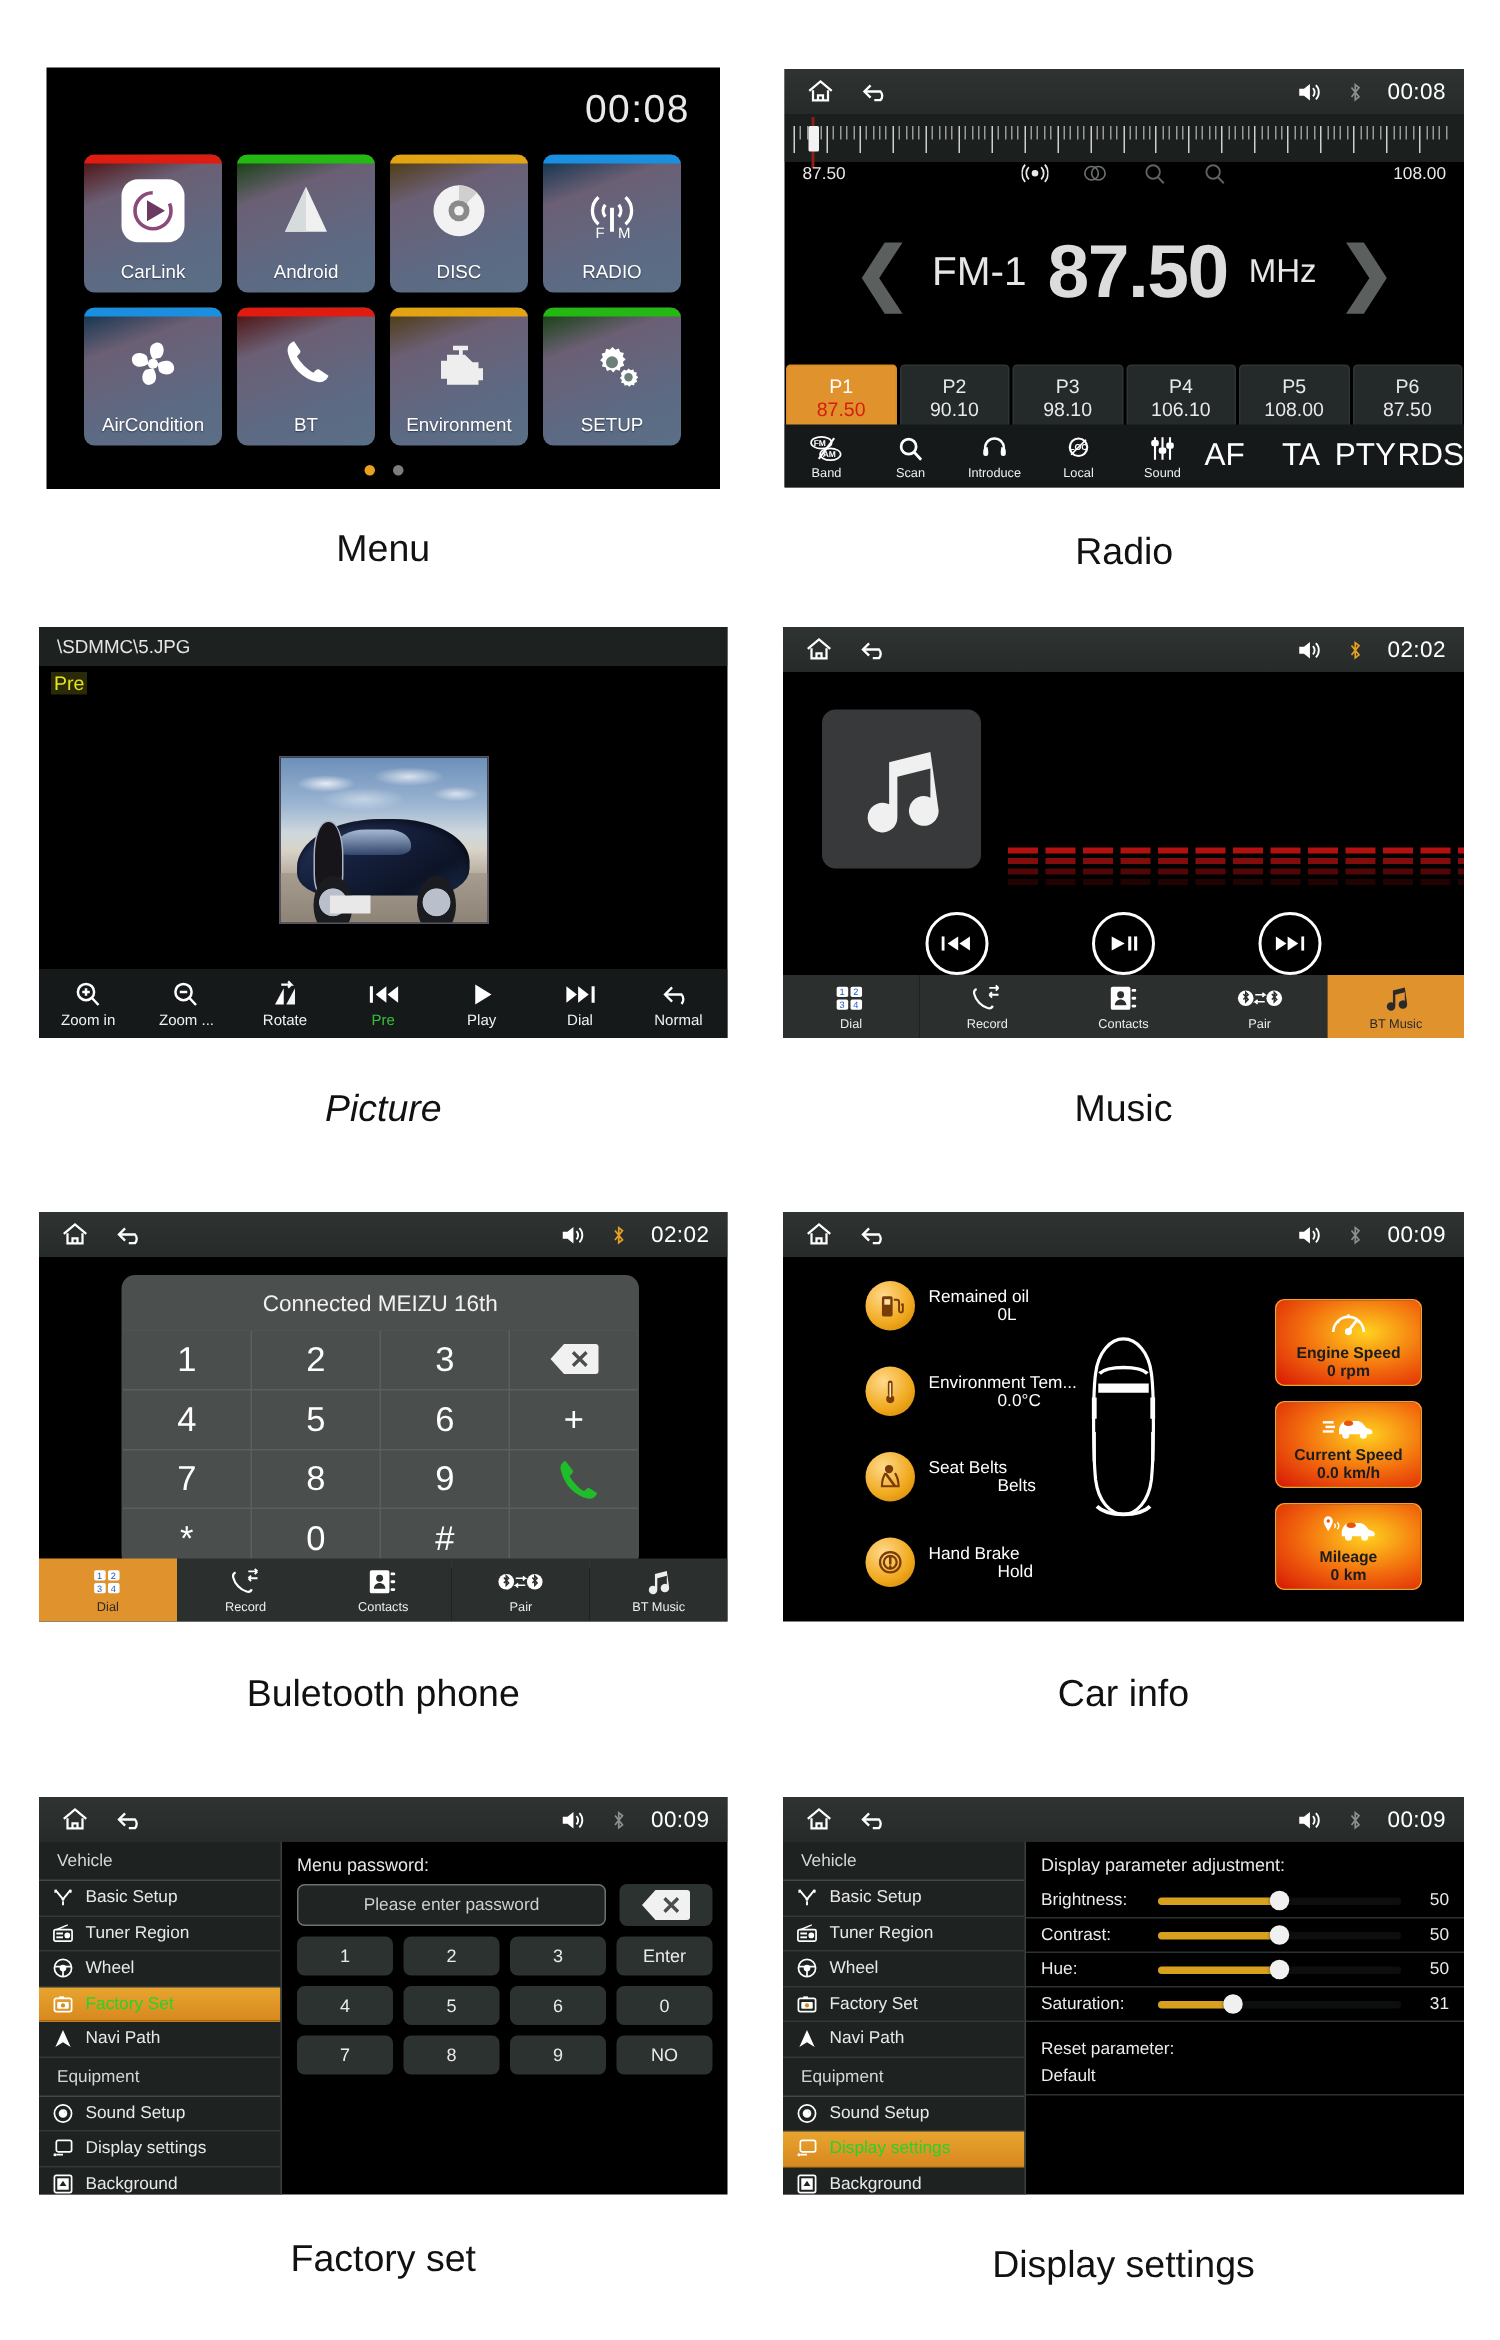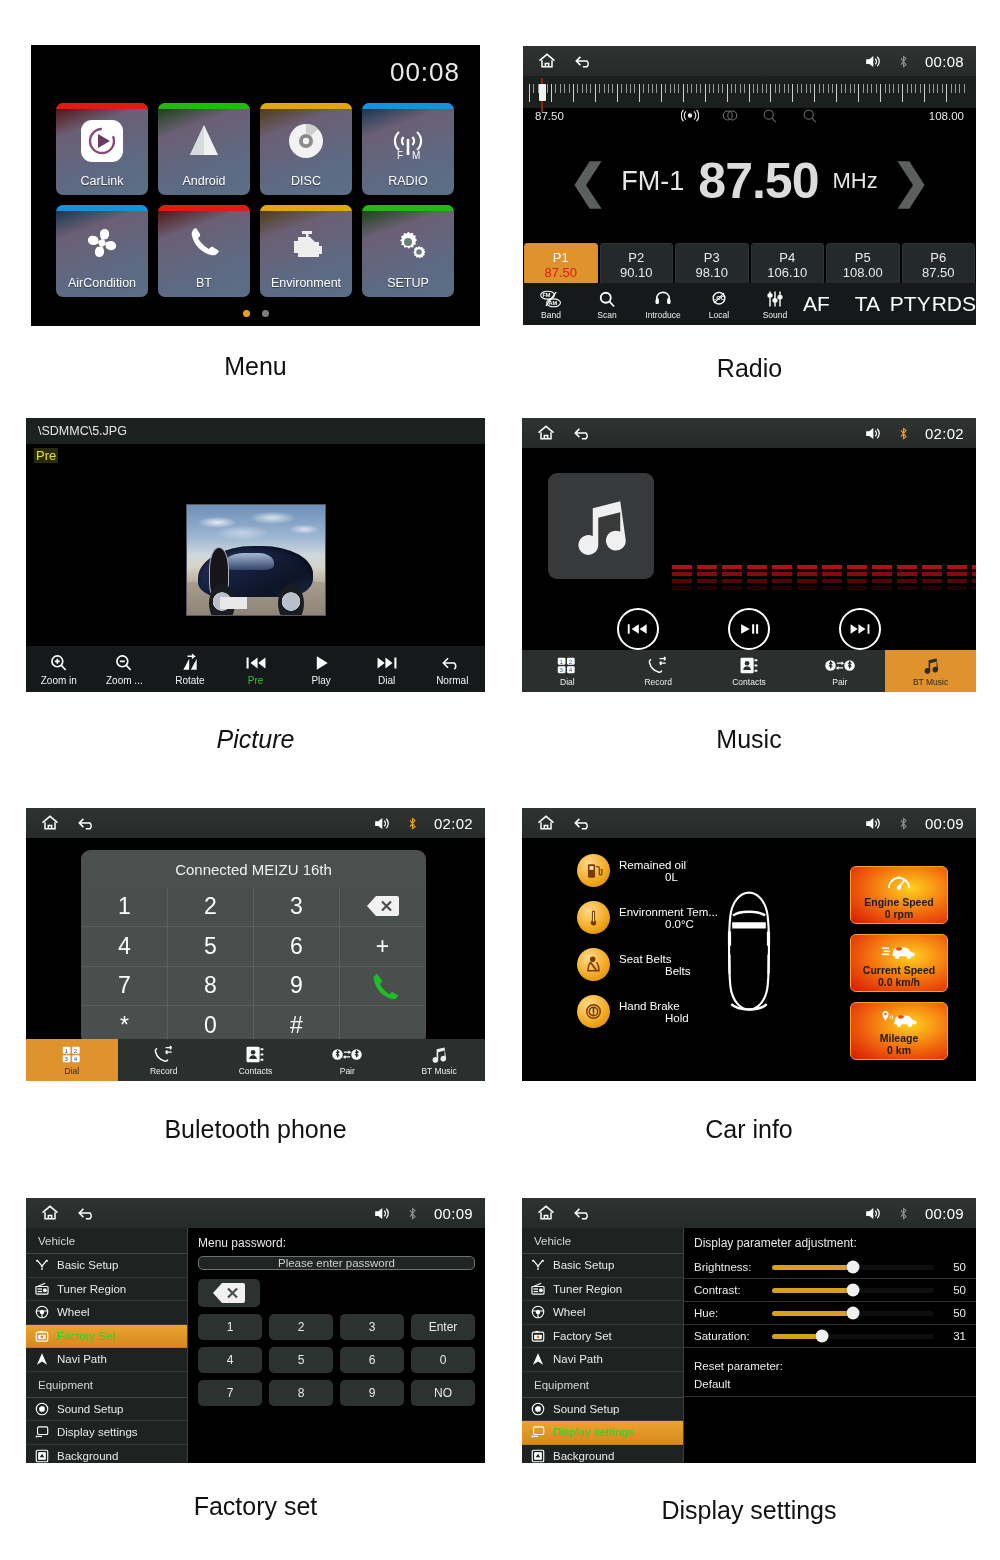--- a/index.html
+++ b/index.html
@@ -141,21 +141,21 @@
   .kp-wrap { position:absolute; left:55px; top:42px; width:345px; height:195px;
              background:#4b4f4e; border-radius:9px; padding:1px; }
   .kp-title { height:36px; display:flex; align-items:center; justify-content:center;
               color:#f1f1f1; font-size:15px; }
   .kp-grid { display:grid; grid-template-columns:repeat(4,1fr); grid-template-rows:repeat(4,1fr);
              height:158px; gap:1px; background:#5b5f5e; }
   .kp-key { background:#4a4e4d; display:flex; align-items:center; justify-content:center;
             color:#fff; font-size:23px; }
 
   
-  .ci-left { position:absolute; left:55px; top:46px; display:flex; flex-direction:column; gap:14px;}
+  .ci-left { position:absolute; left:55px; top:46px; display:flex; flex-direction:column; gap:24px;}
   .ci-row { display:flex; align-items:center; gap:9px; }
   .ci-badge { width:33px; height:33px; border-radius:50%;
               background:radial-gradient(circle at 36% 30%,#ffd98a,#f0a81c 60%,#c97d08);
               display:flex; align-items:center; justify-content:center; }
   .ci-txt { display:flex; flex-direction:column; }
   .ci-k { color:#fff; font-size:11.5px; }
   .ci-v { color:#fff; font-size:11.5px;padding-left:46px; }
   .ci-car { position:absolute; left:50%; top:80px; transform:translateX(-50%); }
   .ci-right { position:absolute; right:28px; top:58px; display:flex; flex-direction:column; gap:10px;}
   .ci-card { width:98px; height:58px; border-radius:6px;
@@ -172,21 +172,21 @@
              background:#1e2321; border-right:1px solid #3b413f; overflow:hidden;}
   .st-group { color:#d6d6d6; font-size:11.5px; padding:7px 0 6px 12px;
               border-bottom:1px solid #41474a; }
   .st-item { height:23.5px; display:flex; align-items:center; gap:8px;
              padding-left:9px; border-bottom:1px solid #333938; }
   .st-item .sl { color:#e9e9e9; font-size:11.5px; }
   .st-item.sel { background:linear-gradient(#e8a52f,#d8881f); border-bottom-color:#c87d17;}
   .st-item.sel .sl { color:#25d42b; }
   .st-main { position:absolute; left:162px; top:30px; right:0; bottom:0; }
   .st-head { color:#e7e7e7; font-size:12px; padding:8px 0 6px 10px; }
-  .pw-row { display:flex; gap:9px; padding:0 10px;flex-direction:column; }
+  .pw-row { display:flex; gap:9px; padding:0 10px; }
   .pw-field { flex:1; height:28px; border:1px solid #6d7371; border-radius:5px;
               background:#202523; display:flex; align-items:center; justify-content:center;
               color:#cfcfcf; font-size:11.5px; }
   .pw-del { width:62px; height:28px; border-radius:5px; background:#2c3230;
             display:flex; align-items:center; justify-content:center; }
   .pw-grid { display:grid; grid-template-columns:repeat(4,1fr); gap:7px; padding:7px 10px 0 10px;}
   .pw-key { height:26px; border-radius:5px; background:#2c3230; color:#eaeaea;
             font-size:12px; display:flex; align-items:center; justify-content:center; }
   .sl-row { display:flex; align-items:center; gap:10px; padding:4px 10px;
             border-bottom:1px solid #2c3230; height:23px;}

